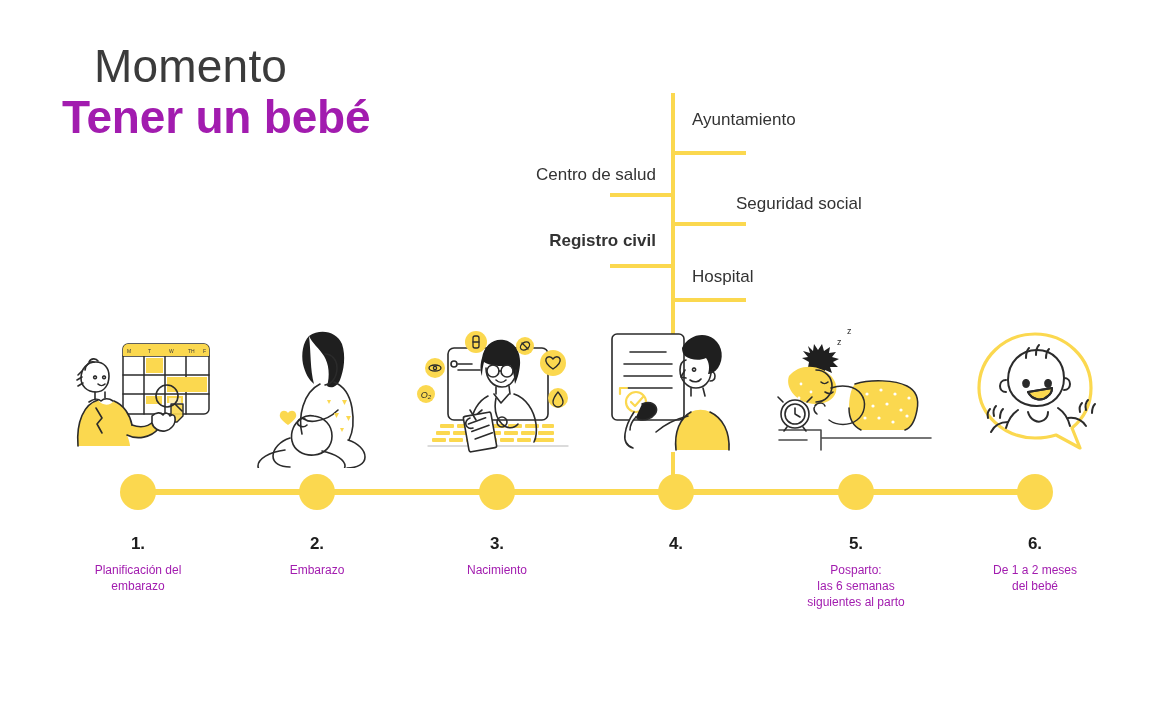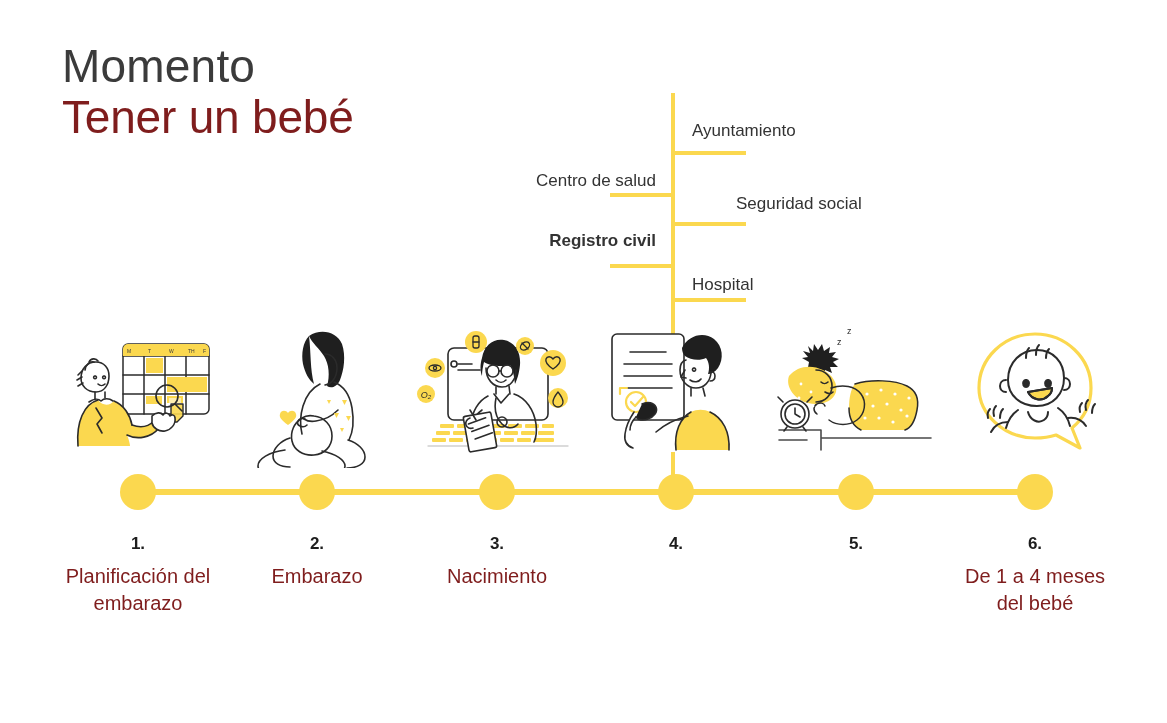--- a/index.html
+++ b/index.html
@@ -21,25 +21,26 @@
     position: absolute;
     left: 62px;
     top: 42px;
   }
   #title-kicker {
     font-size: 46px;
     font-weight: 300;
     color: #3b3b3b;
     line-height: 1.08;
     letter-spacing: 0.2px;
+    margin-left: 32px;
   }
   #title-main {
     font-size: 46px;
-    font-weight: 400;
-    color: #7f1d1d;
+    font-weight: 700;
+    color: #a21caf;
     line-height: 1.12;
     letter-spacing: -0.2px;
   }
 
   
   #entity-axis {
     position: absolute;
     left: 671px;
     top: 93px;
     width: 4px;
@@ -116,23 +117,23 @@
     text-align: center;
   }
   .step-number {
     font-size: 17px;
     font-weight: 700;
     color: #1d1d1d;
     line-height: 1.3;
     margin-bottom: 8px;
   }
   .step-label {
-    font-size: 20px;
+    font-size: 12px;
     font-weight: 400;
-    color: #7f1d1d;
+    color: #a21caf;
     line-height: 1.33;
     white-space: pre-line;
   }
 </style>
 </head>
 <body>
 
 <div id="title-block">
   <div id="title-kicker">Momento</div>
   <div id="title-main">Tener un bebé</div>
@@ -142,25 +143,25 @@
 <div id="entity-axis-lower"></div>
 
 <div id="entity-ticks">
     <div class="tick right" style="top: 151px;"></div>
     <div class="tick left" style="top: 193px;"></div>
     <div class="tick right" style="top: 222px;"></div>
     <div class="tick left" style="top: 264px;"></div>
     <div class="tick right" style="top: 298px;"></div>
   </div>
 <div id="entity-labels">
-    <div class="entity-label right" style="top: 122px;">Ayuntamiento</div>
-    <div class="entity-label left" style="top: 172px;">Centro de salud</div>
+    <div class="entity-label right" style="top: 111px;">Ayuntamiento</div>
+    <div class="entity-label left" style="top: 166px;">Centro de salud</div>
     <div class="entity-label right" style="top: 195px; margin-left: 44px;">Seguridad social</div>
     <div class="entity-label left" style="top: 232px; font-weight: bold;">Registro civil</div>
-    <div class="entity-label right" style="top: 276px;">Hospital</div>
+    <div class="entity-label right" style="top: 268px;">Hospital</div>
   </div>
 
 <div id="illustrations">
 
   <div class="illo" style="left:51px;">
     <svg viewBox="0 0 175 150" xmlns="http://www.w3.org/2000/svg">
       <g fill="none" stroke="#2b2b2b" stroke-width="1.5" stroke-linecap="round" stroke-linejoin="round">
 
         <rect x="72" y="26" width="86" height="70" rx="5" fill="#ffffff"></rect>
         <path d="M72 38 h86"></path>
@@ -518,19 +519,22 @@
     </div>
     <div class="step-caption" style="left: 497px;">
       <div class="step-number">3.</div>
       <div class="step-label">Nacimiento</div>
     </div>
     <div class="step-caption" style="left: 676px;">
       <div class="step-number">4.</div>
     </div>
     <div class="step-caption" style="left: 856px;">
       <div class="step-number">5.</div>
+      <div class="step-label">Posparto:
+las 6 semanas
+siguientes al parto</div>
     </div>
     <div class="step-caption" style="left: 1035px;">
       <div class="step-number">6.</div>
-      <div class="step-label">De 1 a 4 meses
+      <div class="step-label">De 1 a 2 meses
 del bebé</div>
     </div>
   </div>
 
 </body></html>

